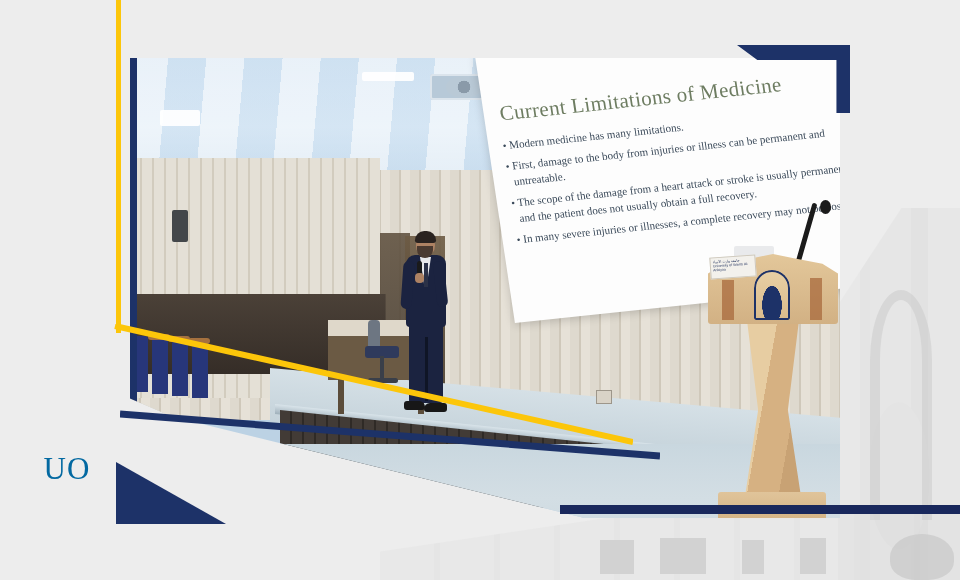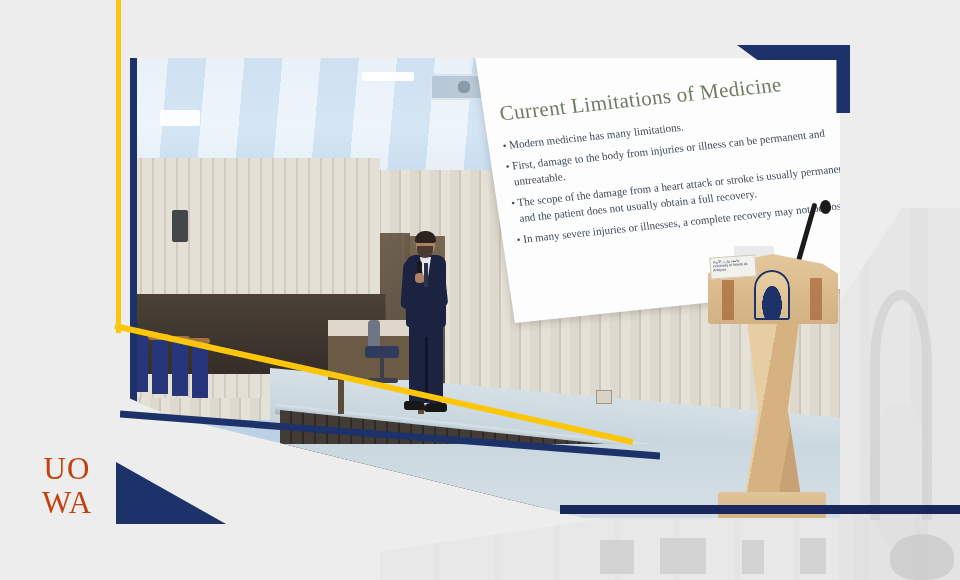--- a/index.html
+++ b/index.html
@@ -263,21 +263,21 @@
 
   
   .photo-navy-edge {
     position:absolute; inset:0; pointer-events:none;
     border-left:7px solid #1d3268;
   }
 
   
   .logo {
     position:absolute; left:30px; top:452px; width:74px; height:72px;
-    color:#c2410c; font-family:"Liberation Serif", serif;
+    color:#0369a1; font-family:"Liberation Serif", serif;
     font-size:31px; line-height:34px; letter-spacing:1px; text-align:center;
   }
 </style>
 </head>
 <body>
 
 <div id="stage">
 
   <div class="watermark wm-bottom-wide"></div>
   <div class="watermark wm-right"></div>
@@ -383,16 +383,15 @@
   </svg>
   <svg class="yellow-diag" viewBox="0 0 520 130" preserveAspectRatio="none">
     <line x1="2" y1="2" x2="520" y2="118" stroke="#fcc60a" stroke-width="6"></line>
   </svg>
 
   <div class="navy-tri-left"></div>
   <div class="navy-bar"></div>
 
   <div class="logo">
     <div>UO</div>
-    <div>WA</div>
   </div>
 
 </div>
 
 </body></html>

